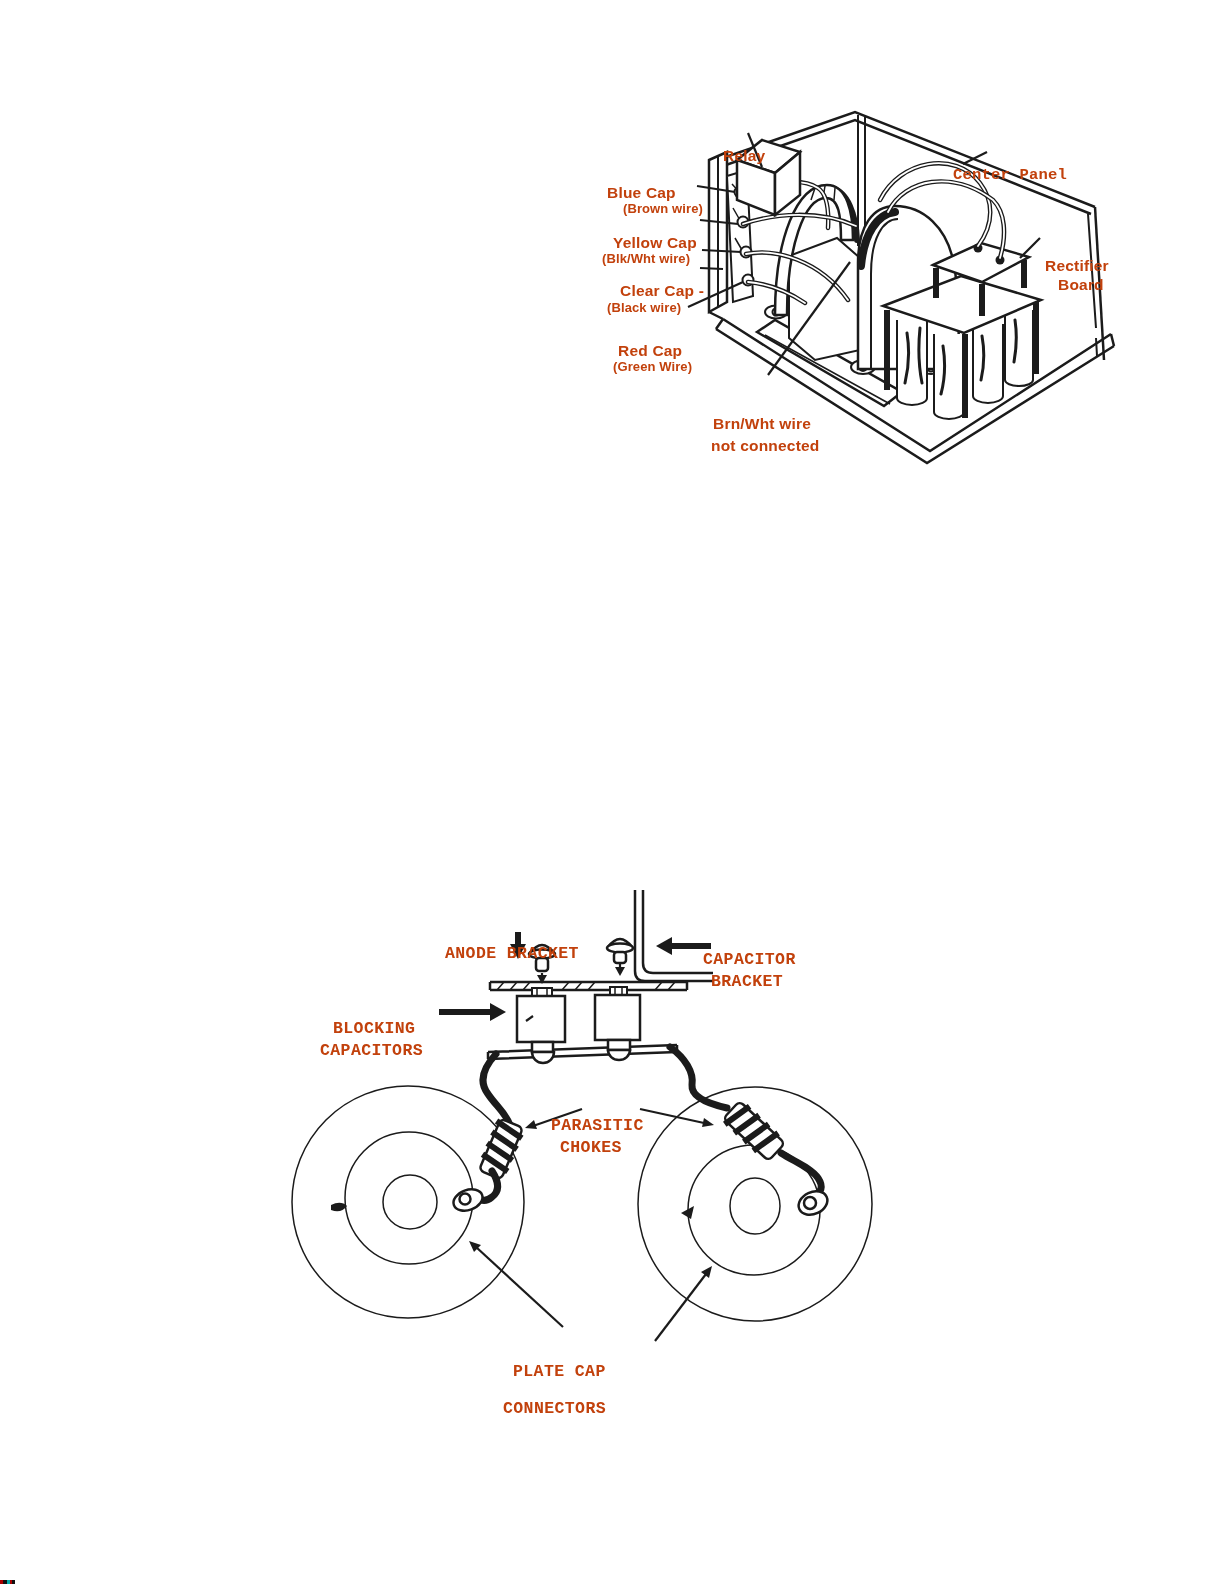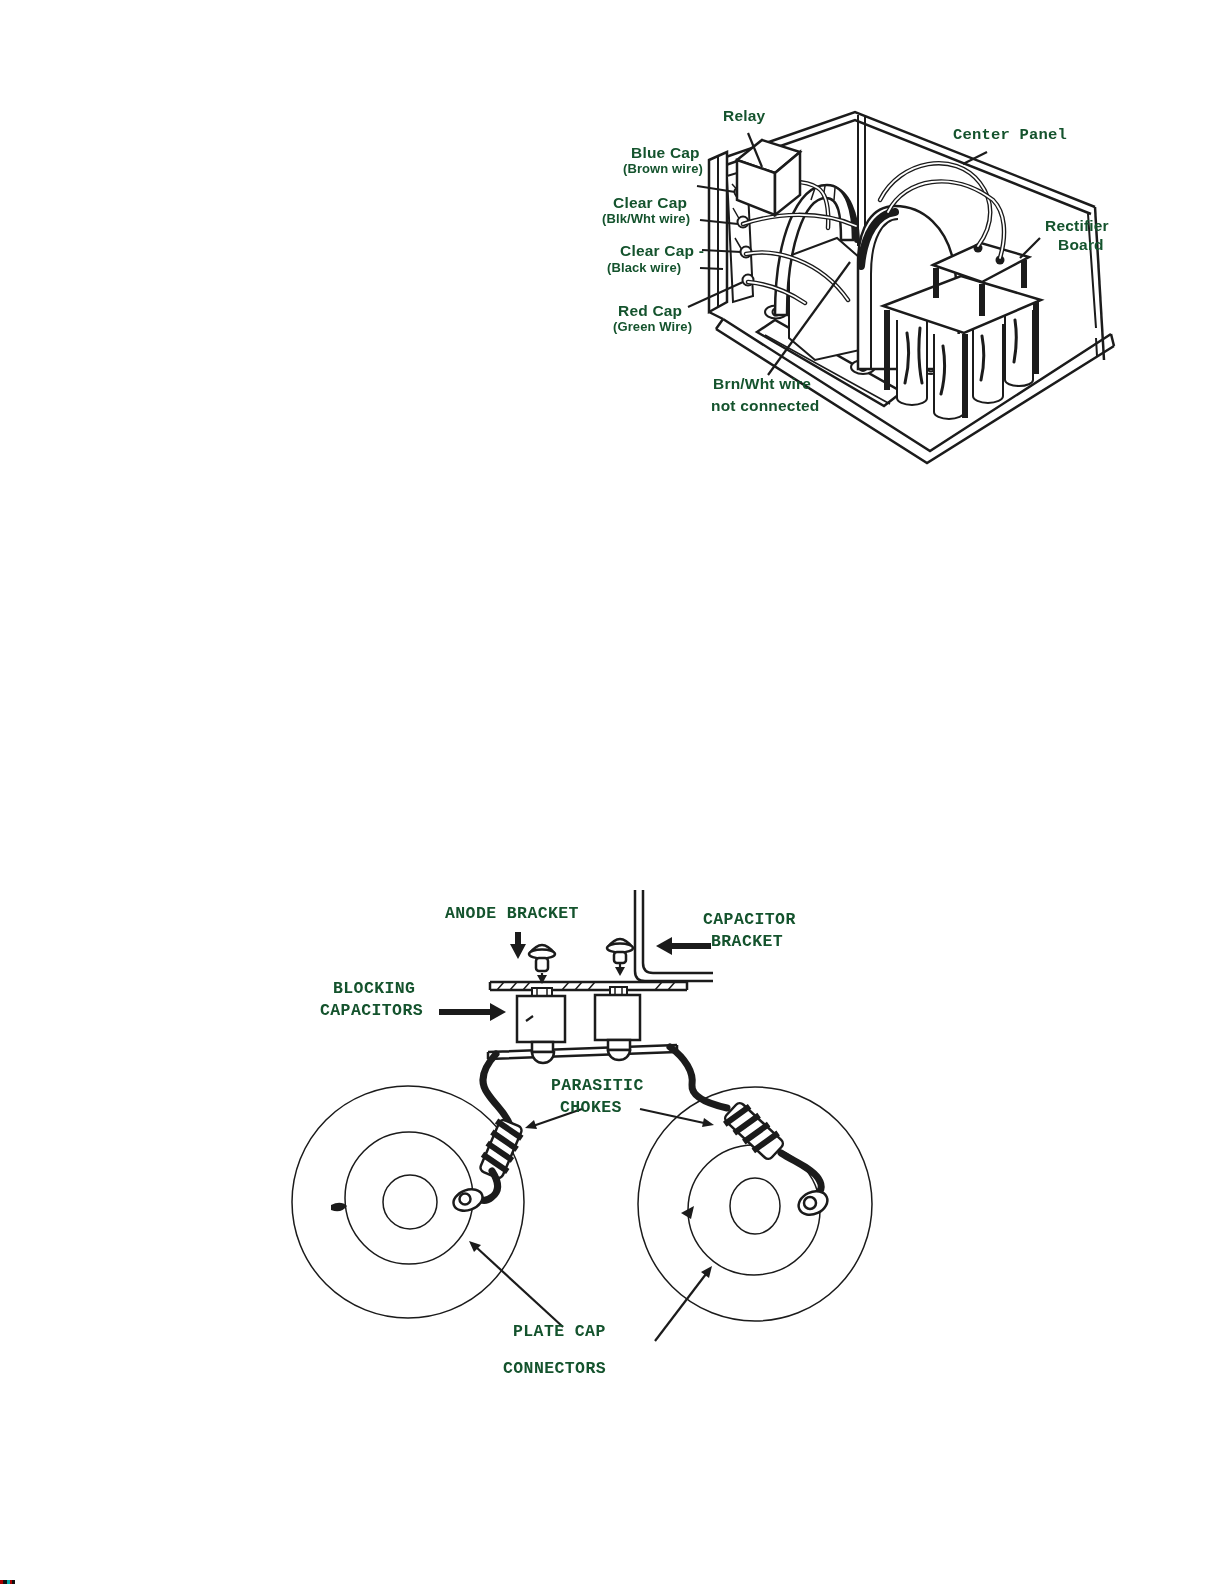--- a/index.html
+++ b/index.html
@@ -2,21 +2,21 @@
 <html><head>
 <meta charset="utf-8">
 <style>
   html,body{margin:0;padding:0;background:#fff;}
   .page{position:relative;width:1225px;height:1585px;background:#fff;overflow:hidden;
         font-family:"Liberation Sans",sans-serif;}
   .figure{position:absolute;}
   .fig1{left:575px;top:88px;width:560px;height:400px;}
   .fig2{left:265px;top:875px;width:660px;height:525px;}
   .figure svg{position:absolute;left:0;top:0;}
-  .lbl{position:absolute;font-weight:bold;color:#14532d;white-space:nowrap;line-height:1.1;}
+  .lbl{position:absolute;font-weight:bold;color:#c2410c;white-space:nowrap;line-height:1.1;margin-top:40px;}
   .fig1 .m{font-size:15.5px;letter-spacing:0.2px;}
   .fig1 .p{font-size:13px;letter-spacing:0.1px;}
   .fig2 .lbl{font-size:16.5px;letter-spacing:0.4px;font-family:Liberation Mono, monospace;}
   .artifact{position:absolute;left:0;top:1580px;width:15px;height:4px;
     background:linear-gradient(90deg,#a00 0 3px,#111 3px 7px,#0aa 7px 10px,#a00 10px 12px,#111 12px 15px);}
   
   .ln{stroke:#1b1b1b;fill:none;stroke-width:2.5;}
   .ln2{stroke:#1b1b1b;fill:none;stroke-width:2;}
   .thin{stroke:#1b1b1b;fill:none;stroke-width:1.5;}
   .wh{fill:#ffffff;stroke:#1b1b1b;stroke-width:2.5;}
@@ -139,23 +139,23 @@
         <path class="lead" d="M127,162 L166,164"></path>
         <path class="lead" d="M125,180 L148,181"></path>
         <path class="lead" d="M113,219 L168,194"></path>
         <path class="lead" d="M465,150 L445,170"></path>
         <path class="lead" d="M193,287 L275,174"></path>
       </g>
     </svg>
 
     <div class="lbl m" style="left:148px;top:19px;">Relay</div>
     <div class="lbl m" style="left:378px;top:39px;font-family:Liberation Mono, monospace;">Center Panel</div>
-    <div class="lbl m" style="left:56px;top:56px;">Blue Cap</div>
+    <div class="lbl m" style="left:32px;top:56px;">Blue Cap</div>
     <div class="lbl p" style="left:48px;top:74px;">(Brown wire)</div>
-    <div class="lbl m" style="left:38px;top:106px;">Clear Cap</div>
+    <div class="lbl m" style="left:38px;top:106px;">Yellow Cap</div>
     <div class="lbl p" style="left:27px;top:124px;">(Blk/Wht wire)</div>
     <div class="lbl m" style="left:45px;top:154px;">Clear Cap -</div>
     <div class="lbl p" style="left:32px;top:173px;">(Black wire)</div>
     <div class="lbl m" style="left:43px;top:214px;">Red Cap</div>
     <div class="lbl p" style="left:38px;top:232px;text-align:right;">(Green Wire)</div>
     <div class="lbl m" style="left:470px;top:129px;">Rectifier</div>
     <div class="lbl m" style="left:483px;top:148px;">Board</div>
     <div class="lbl m" style="left:138px;top:287px;">Brn/Wht wire</div>
     <div class="lbl m" style="left:136px;top:309px;">not connected</div>
   </div>

